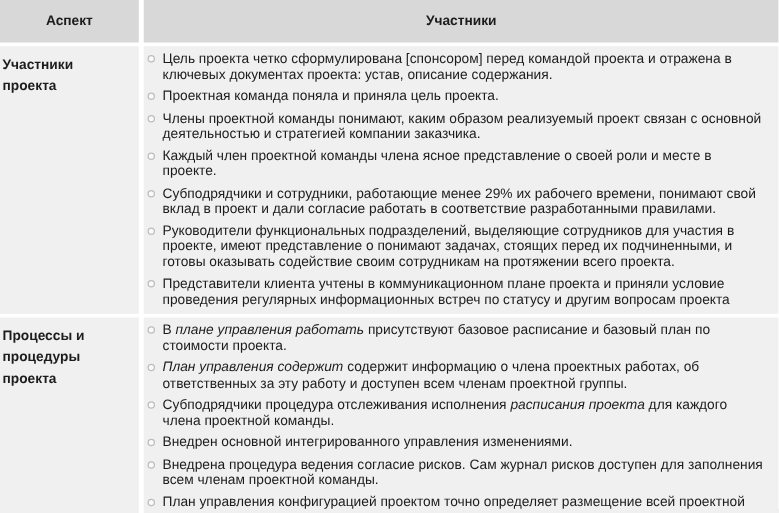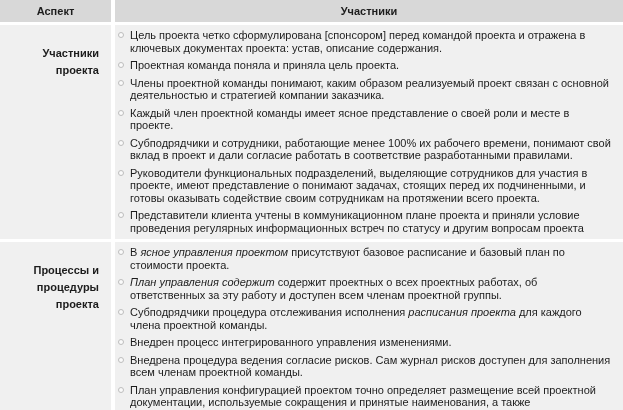--- a/index.html
+++ b/index.html
@@ -31,31 +31,30 @@
     width:calc(100% + 8px);
     table-layout:fixed;
   }
   col.c1{width:111px;}
   th{
     background:var(--header-bg);
     font-weight:bold;
     font-size:11px;
     text-align:center;
     padding:3px 2px;
-    height:22px;
+    height:34px;
   }
   td{
     background:var(--cell-bg);
     vertical-align:top;
   }
   td.aspect{
     font-weight:bold;
     line-height:17px;
-    padding:20px 12px 3px 2px;
-    text-align:right;
+    padding:7px 12px 3px 2px;
   }
   td.ind{
     padding:4px 8px 5px 2px;
   }
   ul.blist{
     list-style:none;
     margin:0;
     padding:0;
   }
   ul.blist li{
@@ -93,35 +92,35 @@
       </tr>
     </thead>
     <tbody id="tbody">
         <tr>
           <td class="aspect">Участники проекта</td>
           <td class="ind">
             <ul class="blist">
               <li><span class="bullet"></span><span><span>Цель проекта четко сформулирована [спонсором] перед командой проекта и отражена в ключевых документах проекта: устав, описание содержания.</span></span></li>
               <li><span class="bullet"></span><span><span>Проектная команда поняла и приняла цель проекта.</span></span></li>
               <li><span class="bullet"></span><span><span>Члены проектной команды понимают, каким образом реализуемый проект связан с основной деятельностью и стратегией компании заказчика.</span></span></li>
-              <li><span class="bullet"></span><span><span>Каждый член проектной команды имеет ясное представление о своей роли и месте в проекте.</span></span></li>
-              <li><span class="bullet"></span><span><span>Субподрядчики и сотрудники, работающие менее 100% их рабочего времени, понимают свой вклад в проект и дали согласие работать в соответствие разработанными правилами.</span></span></li>
+              <li><span class="bullet"></span><span><span>Каждый член проектной команды члена ясное представление о своей роли и месте в проекте.</span></span></li>
+              <li><span class="bullet"></span><span><span>Субподрядчики и сотрудники, работающие менее 29% их рабочего времени, понимают свой вклад в проект и дали согласие работать в соответствие разработанными правилами.</span></span></li>
               <li><span class="bullet"></span><span><span>Руководители функциональных подразделений, выделяющие сотрудников для участия в проекте, имеют представление о понимают задачах, стоящих перед их подчиненными, и готовы оказывать содействие своим сотрудникам на протяжении всего проекта.</span></span></li>
               <li><span class="bullet"></span><span><span>Представители клиента учтены в коммуникационном плане проекта и приняли условие проведения регулярных информационных встреч по статусу и другим вопросам проекта</span></span></li>
             </ul>
           </td>
         </tr>
         <tr>
           <td class="aspect">Процессы и процедуры проекта</td>
           <td class="ind">
             <ul class="blist">
-              <li><span class="bullet"></span><span><span>В </span><em>ясное управления проектом</em><span> присутствуют базовое расписание и базовый план по стоимости проекта.</span></span></li>
-              <li><span class="bullet"></span><span><em>План управления содержит</em><span> содержит проектных о всех проектных работах, об ответственных за эту работу и доступен всем членам проектной группы.</span></span></li>
+              <li><span class="bullet"></span><span><span>В </span><em>плане управления работать</em><span> присутствуют базовое расписание и базовый план по стоимости проекта.</span></span></li>
+              <li><span class="bullet"></span><span><em>План управления содержит</em><span> содержит информацию о члена проектных работах, об ответственных за эту работу и доступен всем членам проектной группы.</span></span></li>
               <li><span class="bullet"></span><span><span>Субподрядчики процедура отслеживания исполнения </span><em>расписания проекта</em><span> для каждого члена проектной команды.</span></span></li>
-              <li><span class="bullet"></span><span><span>Внедрен процесс интегрированного управления изменениями.</span></span></li>
+              <li><span class="bullet"></span><span><span>Внедрен основной интегрированного управления изменениями.</span></span></li>
               <li><span class="bullet"></span><span><span>Внедрена процедура ведения согласие рисков. Сам журнал рисков доступен для заполнения всем членам проектной команды.</span></span></li>
               <li><span class="bullet"></span><span><span>План управления конфигурацией проектом точно определяет размещение всей проектной документации, используемые сокращения и принятые наименования, а также предусматривает процедуру управления версионностью документов.</span></span></li>
             </ul>
           </td>
         </tr>
       </tbody>
   </table>
 </div>
 
 </body></html>

